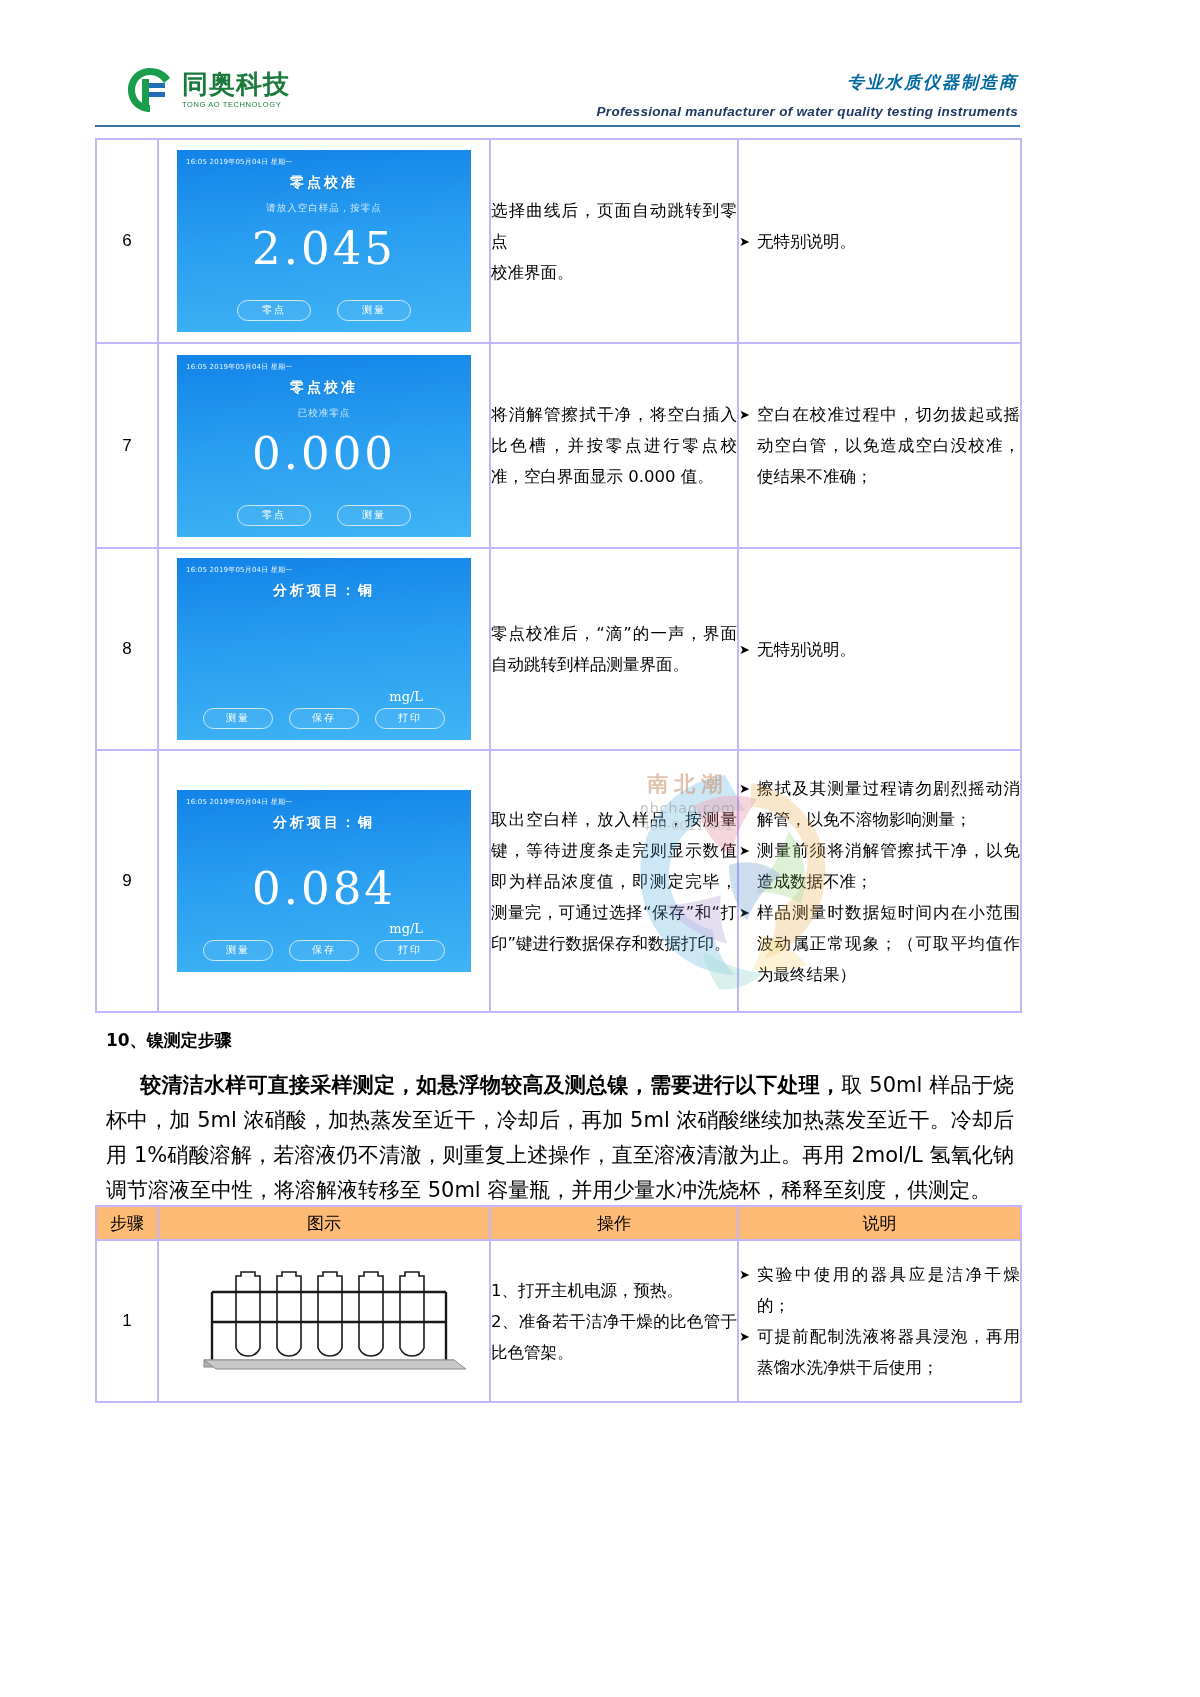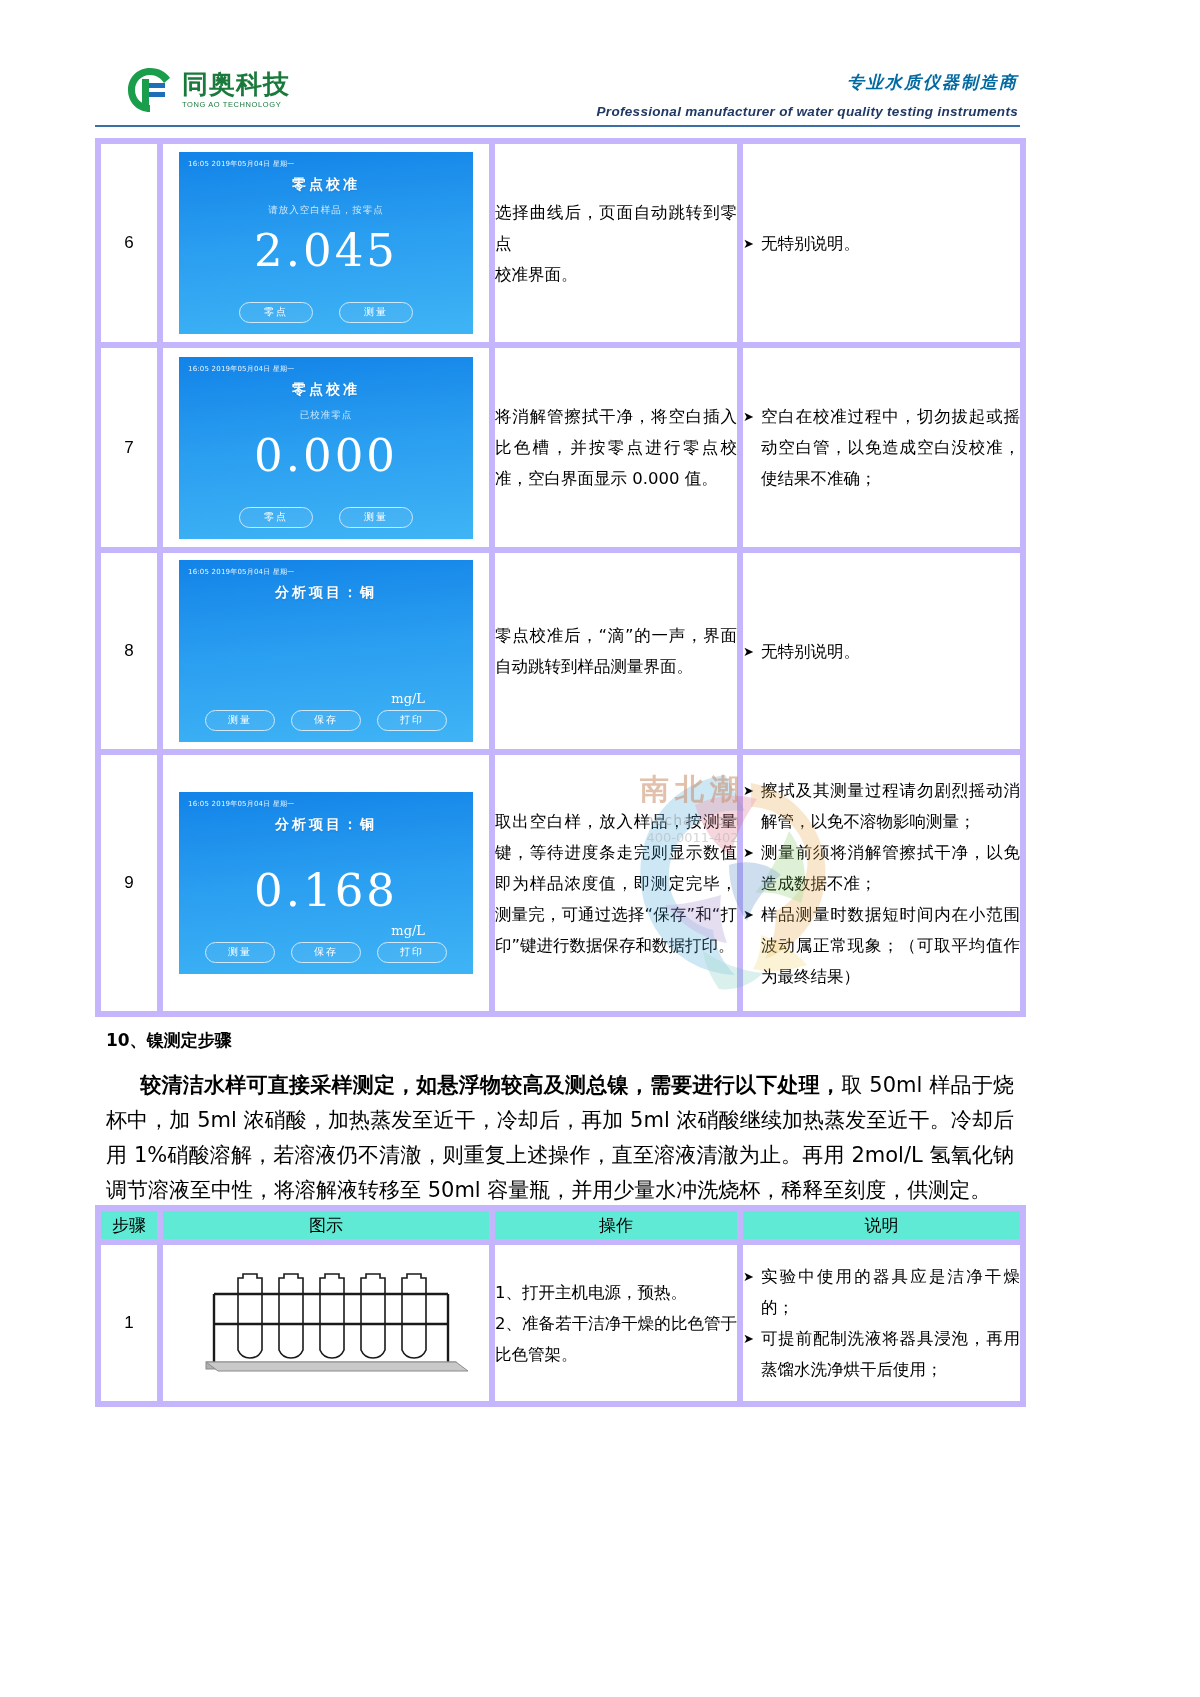--- a/index.html
+++ b/index.html
@@ -56,21 +56,21 @@
 
   
   .doc-table {
     position: absolute;
     left: 95px;
     width: 925px;
     border-collapse: collapse;
     table-layout: fixed;
   }
   .doc-table td, .doc-table th {
-    border: 6px solid #c4b5fd;
+    border: 2px solid #c4b5fd;
     vertical-align: middle;
     padding: 0;
   }
   .col-step   { width: 62px; }
   .col-figure { width: 332px; }
   .col-oper   { width: 248px; }
   .col-note   { width: 283px; }
 
   .cell-step {
     text-align: center;
@@ -212,21 +212,21 @@
   }
   .wm-text {
     position: absolute;
     left: 640px; top: 770px;
     z-index: 6;
     pointer-events: none;
     text-align: center;
     font-family: "DejaVu Sans", sans-serif;
   }
   .wm-cn {
-    font-size: 29px; font-weight: bold;
+    font-size: 21px; font-weight: bold;
     color: #c98d6a; opacity: .55; letter-spacing: 6px; text-align: center;
   }
   .wm-sub {
     font-size: 14px; color: #9a9a9a; opacity: .6;
     letter-spacing: 1px; margin-top: 2px;
   }
   .wm-phone {
     font-size: 13px; color: #b8b8b8; opacity: .6; margin-top: 2px;
   }
   .table-z { position: absolute; z-index: 2; }
@@ -333,21 +333,21 @@
         <span class="note-item">无特别说明。</span>
       </td>
     </tr>
 
     <tr style="height:262px;">
       <td class="cell-step">9</td>
       <td class="cell-figure">
         <div class="device">
           <div class="dev-status">16:05  2019年05月04日  星期一</div>
           <div class="dev-title">分析项目：铜</div>
-          <div class="dev-value">0.168</div>
+          <div class="dev-value">0.084</div>
           <div class="dev-unit">mg/L</div>
           <div class="dev-buttons three">
             <span class="dev-btn">测量</span>
             <span class="dev-btn">保存</span>
             <span class="dev-btn">打印</span>
           </div>
         </div>
       </td>
       <td class="cell-text">
         <span>取出空白样，放入样品，按测量键，等待进度条走完则显示数值即为样品浓度值，即测定完毕，测量完，可通过选择“保存”和“打印”键进行数据保存和数据打印。</span>
@@ -369,21 +369,21 @@
   </div>
 
   <table class="doc-table table-z" style="top:1205px;">
     <colgroup>
       <col class="col-step">
         <col class="col-figure">
         <col class="col-oper">
         <col class="col-note">
     </colgroup>
     <thead>
-      <tr style="height:34px;background:#5eead4;">
+      <tr style="height:34px;background:#fdba74;">
         <th class="cell-step" style="font-size:17px;font-weight:normal;font-family:'DejaVu Sans',sans-serif;">步骤</th>
         <th class="cell-step" style="font-size:17px;font-weight:normal;font-family:'DejaVu Sans',sans-serif;">图示</th>
         <th class="cell-step" style="font-size:17px;font-weight:normal;font-family:'DejaVu Sans',sans-serif;">操作</th>
         <th class="cell-step" style="font-size:17px;font-weight:normal;font-family:'DejaVu Sans',sans-serif;margin-top:31px;">说明</th>
       </tr>
     </thead>
     <tbody>
       <tr style="height:162px;">
         <td class="cell-step">1</td>
         <td class="cell-figure">

